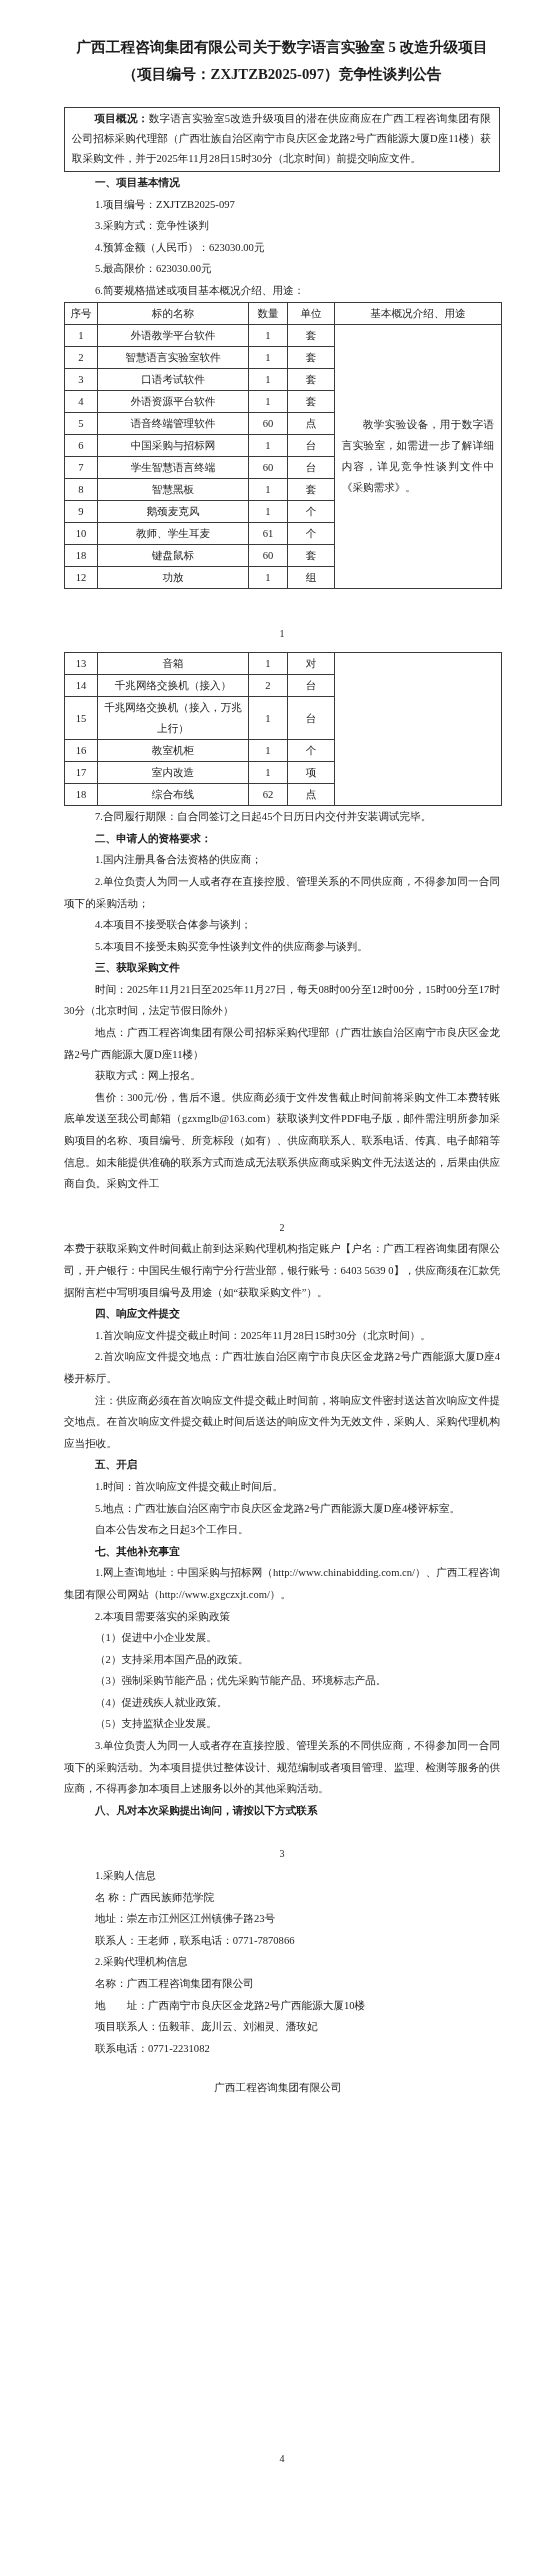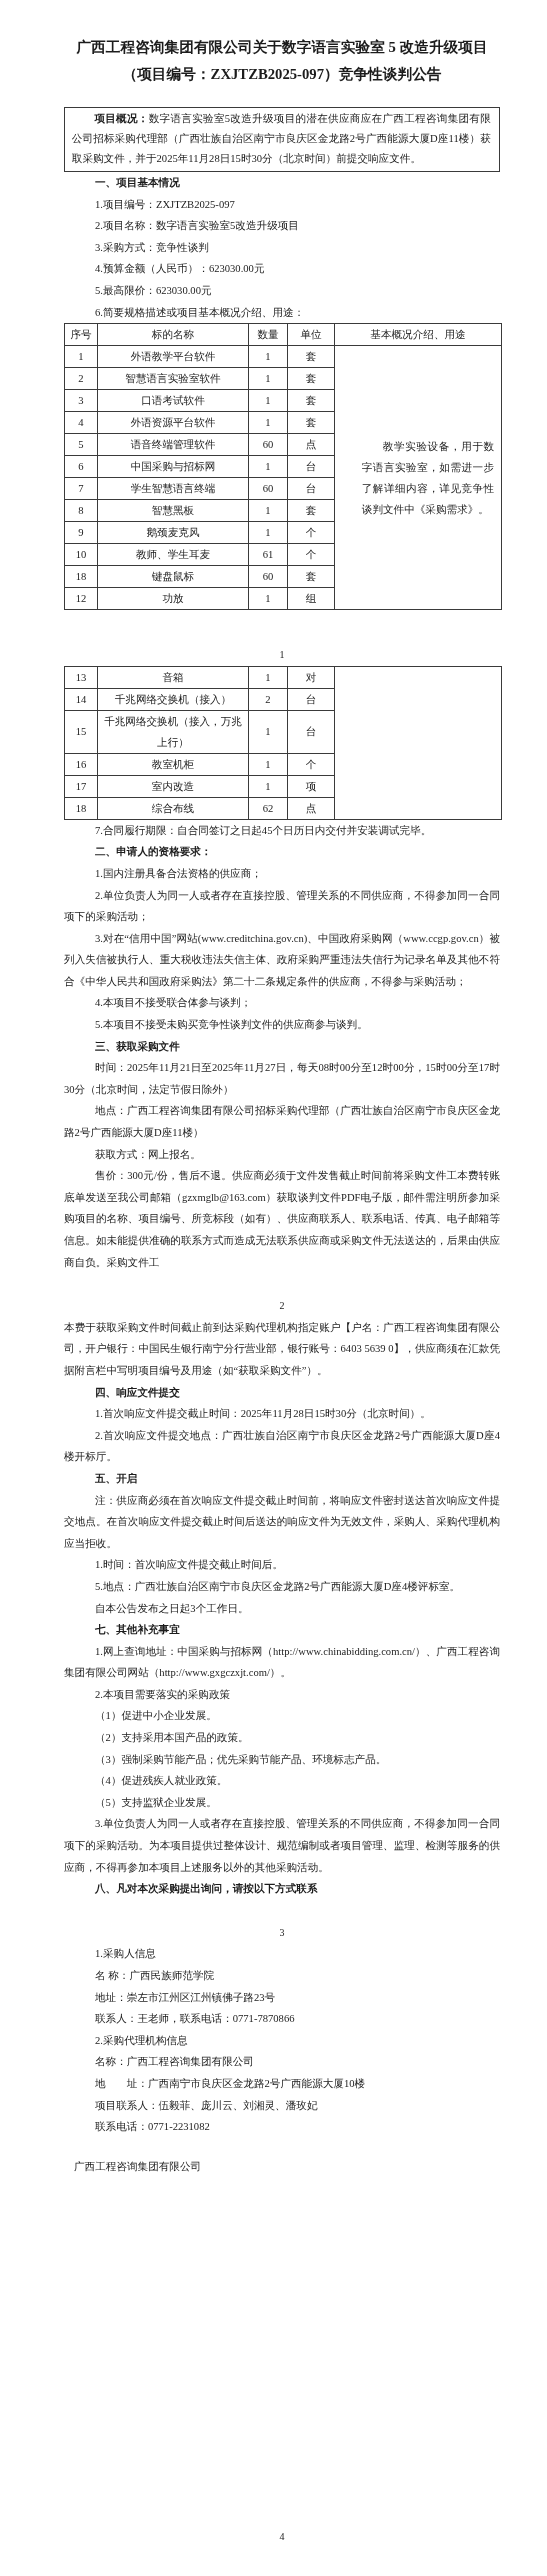--- a/index.html
+++ b/index.html
@@ -39,46 +39,45 @@
     font-size:10.6px;
     line-height:21px;
     height:21px;
     overflow:hidden;
   }
   table.goods td.note-cell{
     text-align:justify;
     padding:0 6.8px;
     line-height:21px;
   }
-  table.goods td.note-cell .note-text{text-indent:21px;display:block;margin-left:20px;}
+  table.goods td.note-cell .note-text{text-indent:21px;display:block;}
   .pagenum{margin:0;text-align:center;line-height:21.6px;font-size:10px;}
   #pn1{margin-top:34px;}
   #pn2{margin-top:22px;}
   #pn3{margin-top:22px;}
   #pn4{margin-top:349px;}
-  .t2{margin-top:0;}
+  .t2{margin-top:8px;}
   .after-table{margin-top:3.4px;}
-  .sig{margin:10px;text-align:left;padding-right:8.2px;line-height:21.6px;}
+  .sig{margin:16px;text-align:center;padding-right:8.2px;line-height:21.6px;}
   .sig-company{margin-top:18px;}
 </style>
 </head>
 <body>
 
 <div class="doc">
 
   <p class="title-line">广西工程咨询集团有限公司关于数字语言实验室 5 改造升级项目</p>
   <p class="title-line">（项目编号：ZXJTZB2025-097）竞争性谈判公告</p>
 
   <div class="overview-box">
     <span class="lead"><span class="b">项目概况：</span><span>数字语言实验室5改造升级项目的潜在供应商应在广西工程咨询集团有限公司招标采购代理部（广西壮族自治区南宁市良庆区金龙路2号广西能源大厦D座11楼）获取采购文件，并于2025年11月28日15时30分（北京时间）前提交响应文件。</span></span>
   </div>
 
   <p class="line ind b">一、项目基本情况</p>
   <p class="line ind">1.项目编号：ZXJTZB2025-097</p>
-  <p class="line ind">2.项目名称：数字语言实验室5改造升级项目</p>
   <p class="line ind">3.采购方式：竞争性谈判</p>
   <p class="line ind">4.预算金额（人民币）：623030.00元</p>
   <p class="line ind">5.最高限价：623030.00元</p>
   <p class="line ind">6.简要规格描述或项目基本概况介绍、用途：</p>
 
   <table class="goods">
     <colgroup>
         <col style="width:33px">
         <col style="width:151px">
         <col style="width:39px">
@@ -220,40 +219,39 @@
           <td>点</td>
         </tr>
   </tbody>
     </table>
 
   <p class="line ind after-table">7.合同履行期限：自合同签订之日起45个日历日内交付并安装调试完毕。</p>
 
   <p class="line ind b">二、申请人的资格要求：</p>
   <p class="line ind">1.国内注册具备合法资格的供应商；</p>
   <p class="line ind">2.单位负责人为同一人或者存在直接控股、管理关系的不同供应商，不得参加同一合同项下的采购活动；</p>
-  <p class="line ind">3.对在“信用中国”网站(www.creditchina.gov.cn)、中国政府采购网（www.ccgp.gov.cn）被列入失信被执行人、重大税收违法失信主体、政府采购严重违法失信行为记录名单及其他不符合《中华人民共和国政府采购法》第二十二条规定条件的供应商，不得参与采购活动；</p>
   <p class="line ind">4.本项目不接受联合体参与谈判；</p>
   <p class="line ind">5.本项目不接受未购买竞争性谈判文件的供应商参与谈判。</p>
 
   <p class="line ind b">三、获取采购文件</p>
   <p class="line ind">时间：2025年11月21日至2025年11月27日，每天08时00分至12时00分，15时00分至17时30分（北京时间，法定节假日除外）</p>
   <p class="line ind">地点：广西工程咨询集团有限公司招标采购代理部（广西壮族自治区南宁市良庆区金龙路2号广西能源大厦D座11楼）</p>
   <p class="line ind">获取方式：网上报名。</p>
   <p class="line ind">售价：300元/份，售后不退。供应商必须于文件发售截止时间前将采购文件工本费转账底单发送至我公司邮箱（gzxmglb@163.com）获取谈判文件PDF电子版，邮件需注明所参加采购项目的名称、项目编号、所竞标段（如有）、供应商联系人、联系电话、传真、电子邮箱等信息。如未能提供准确的联系方式而造成无法联系供应商或采购文件无法送达的，后果由供应商自负。采购文件工</p>
 
   <p class="pagenum" id="pn2">2</p>
 
   <p class="line">本费于获取采购文件时间截止前到达采购代理机构指定账户【户名：广西工程咨询集团有限公司，开户银行：中国民生银行南宁分行营业部，银行账号：6403 5639 0】，供应商须在汇款凭据附言栏中写明项目编号及用途（如“获取采购文件”）。</p>
 
   <p class="line ind b">四、响应文件提交</p>
   <p class="line ind">1.首次响应文件提交截止时间：2025年11月28日15时30分（北京时间）。</p>
   <p class="line ind">2.首次响应文件提交地点：广西壮族自治区南宁市良庆区金龙路2号广西能源大厦D座4楼开标厅。</p>
+  <p class="line ind">注：供应商必须在首次响应文件提交截止时间前，将响应文件密封送达首次响应文件提交地点。在首次响应文件提交截止时间后送达的响应文件为无效文件，采购人、采购代理机构应当拒收。</p>
+
   <p class="line ind b">五、开启</p>
-
-  <p class="line ind">注：供应商必须在首次响应文件提交截止时间前，将响应文件密封送达首次响应文件提交地点。在首次响应文件提交截止时间后送达的响应文件为无效文件，采购人、采购代理机构应当拒收。</p>
   <p class="line ind">1.时间：首次响应文件提交截止时间后。</p>
   <p class="line ind">5.地点：广西壮族自治区南宁市良庆区金龙路2号广西能源大厦D座4楼评标室。</p>
 
   <p class="line ind">自本公告发布之日起3个工作日。</p>
 
   <p class="line ind b">七、其他补充事宜</p>
   <p class="line ind">1.网上查询地址：中国采购与招标网（http://www.chinabidding.com.cn/）、广西工程咨询集团有限公司网站（http://www.gxgczxjt.com/）。</p>
   <p class="line ind">2.本项目需要落实的采购政策</p>
   <p class="line ind">（1）促进中小企业发展。</p>
   <p class="line ind">（2）支持采用本国产品的政策。</p>

